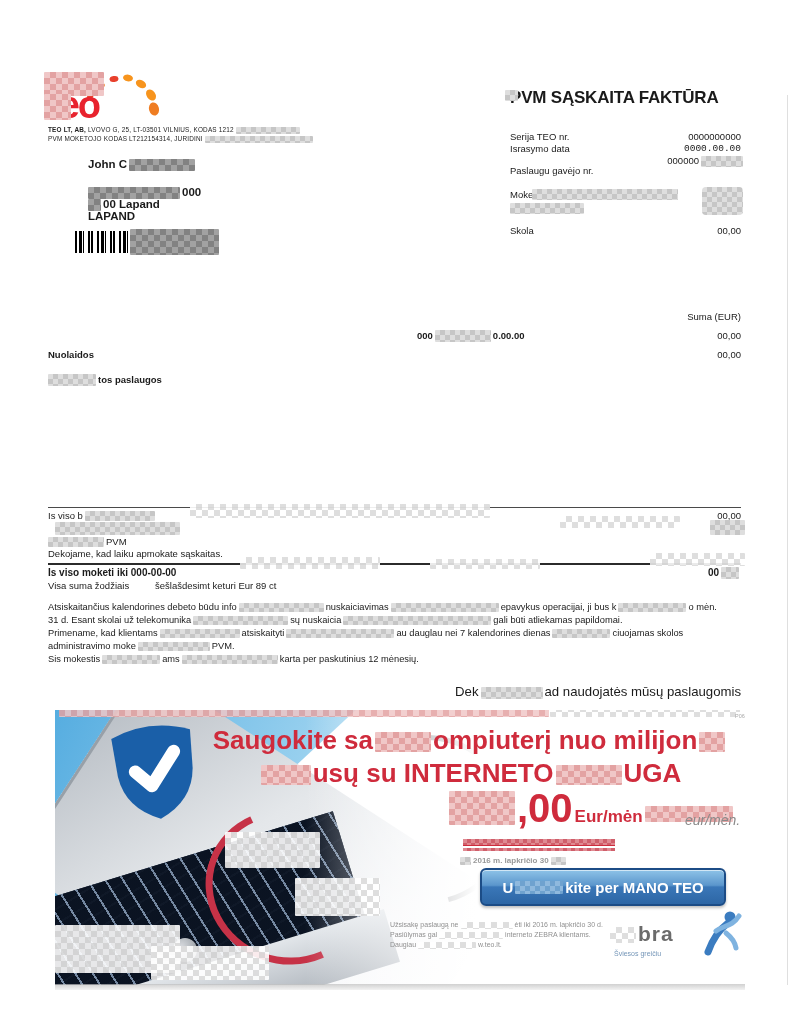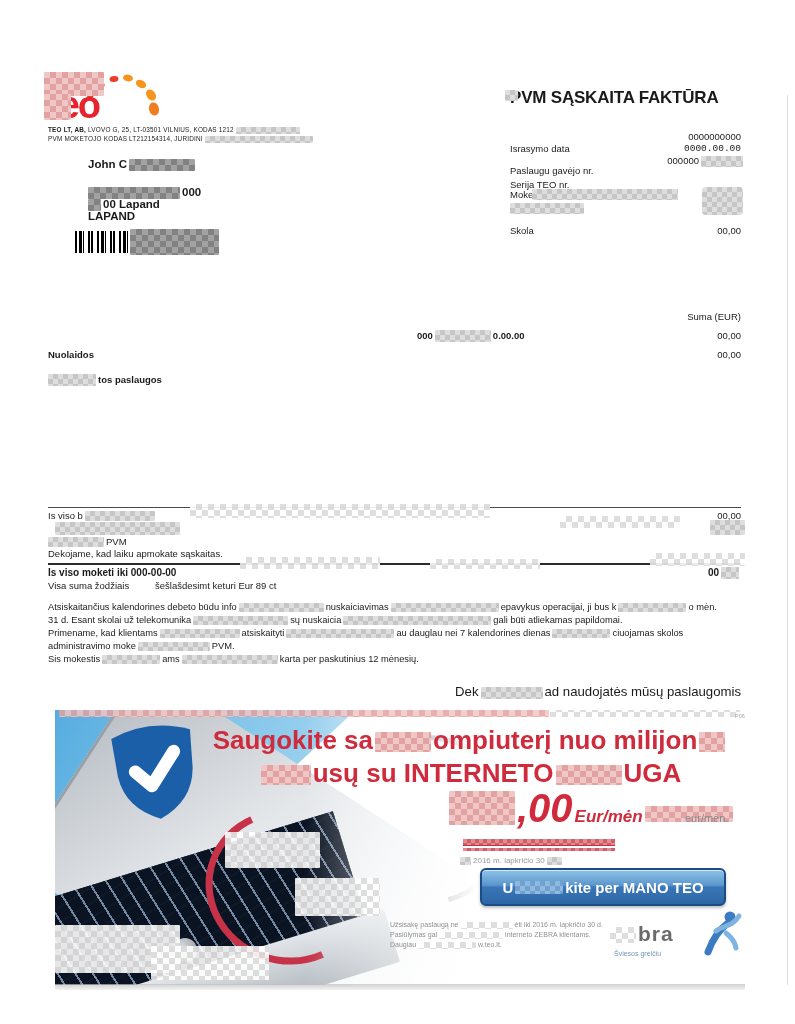--- a/index.html
+++ b/index.html
@@ -102,21 +102,21 @@
     <span class="pixi pix-dark" style="width:13px;height:12px;margin-left:0;"></span><span>00 Lapand</span>
   </div>
   <div class="abs b" style="left:88px;top:210px;font-size:11.5px;">LAPAND</div>
 
   <div class="abs barcode" style="left:75px;top:231px;width:142px;height:22px;"></div>
   <div class="abs pix pix-dark" style="left:130px;top:229px;width:89px;height:26px;"></div>
 
   <div class="abs b" style="left:510px;top:88px;font-size:17px;letter-spacing:-.2px;">PVM SĄSKAITA FAKTŪRA</div>
   <div class="abs pix pix-g" style="left:505px;top:90px;width:13px;height:11px;"></div>
 
-  <div class="abs meta" style="left:510px;top:131px;margin-top:48px;">Serija TEO nr.</div>
+  <div class="abs meta" style="left:510px;top:131px;">Serija TEO nr.</div>
   <div class="abs meta" style="right:54px;top:131px;text-align:right;">0000000000</div>
   <div class="abs meta" style="left:510px;top:143px;">Israsymo data</div>
   <div class="abs meta" style="right:54px;top:143px;text-align:right;font-family:Liberation Mono, monospace;">0000.00.00</div>
   <div class="abs meta" style="left:510px;top:155px;margin-top:10px;">Paslaugu gavėjo nr.</div>
   <div class="abs meta" style="right:50px;top:155px;text-align:right;">
     <span>000000</span><span class="pixi pix-g" style="width:42px;height:11px;"></span>
   </div>
 
   <div class="abs meta" style="left:510px;top:189px;">Moketi</div>
   <div class="abs pix pix-g" style="left:532px;top:189px;width:146px;height:11px;"></div>
@@ -207,31 +207,31 @@
 
     <div class="abs headline" style="left:145px;top:14px;width:540px;">
       <div>
         <span>Saugokite sa</span><span class="pixi pix-pink" style="width:56px;height:20px;"></span><span>ompiuterį nuo milijon</span><span class="pixi pix-pink" style="width:26px;height:20px;"></span>
       </div>
       <div>
         <span class="pixi pix-pink" style="width:50px;height:20px;"></span><span>usų su INTERNETO</span><span class="pixi pix-pink" style="width:66px;height:20px;"></span><span>UGA</span>
       </div>
     </div>
 
-    <div class="abs" style="left:392px;top:78px;display:flex;align-items:baseline;font-style:italic;">
+    <div class="abs" style="left:392px;top:78px;display:flex;align-items:baseline;">
       <span class="pixi pix-pink" style="width:66px;height:34px;align-self:center;"></span>
       <span style="font-size:40px;font-weight:bold;color:#cf2b3c;line-height:1;">,00</span>
       <span style="font-size:17px;font-weight:bold;color:#cf2b3c;margin-left:2px;">Eur/mėn</span>
       <span class="pixi pix-pink" style="width:88px;height:16px;"></span>
     </div>
-    <div class="abs" style="left:630px;top:102px;font-size:11px;color:#8a8a8a;">eur/mėn.</div>
+    <div class="abs" style="left:630px;top:102px;font-size:14px;font-style:italic;color:#8a8a8a;">eur/mėn.</div>
 
     <div class="abs pix-red" style="left:408px;top:129px;width:152px;height:6px;border-bottom:1px solid #cf2b3c;"></div>
     <div class="abs pix-red" style="left:408px;top:138px;width:152px;height:3px;"></div>
-    <div class="abs" style="left:405px;top:146px;font-size:8px;color:#999;">
+    <div class="abs" style="left:405px;top:146px;font-size:8px;color:#999;font-weight:bold;">
       <span class="pixi pix-g" style="width:11px;height:8px;margin-left:0;"></span><span>2016 m. lapkričio 30</span><span class="pixi pix-g" style="width:15px;height:8px;"></span>
     </div>
 
     <div class="abs cta" style="left:425px;top:158px;width:242px;height:34px;">
       <span>U</span>
         <span class="pixi pix-blue" style="width:48px;height:13px;"></span>
         <span>kite per MANO TEO</span>
     </div>
 
     <div class="abs fine" style="left:335px;top:210px;width:270px;">

